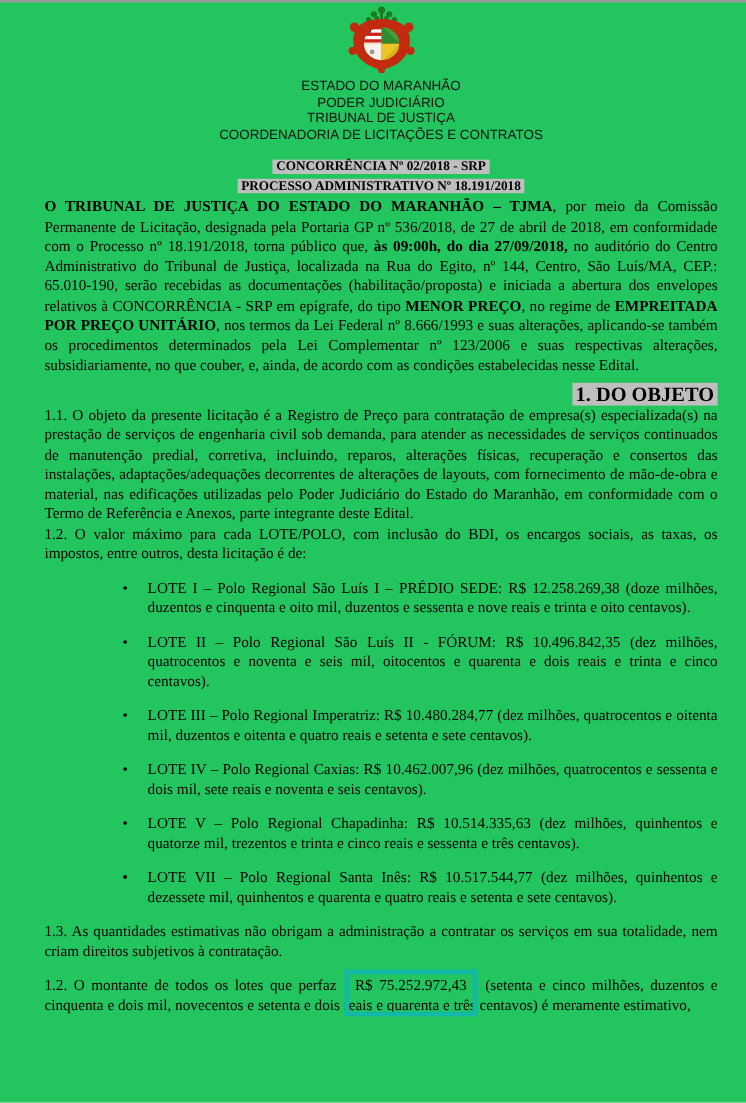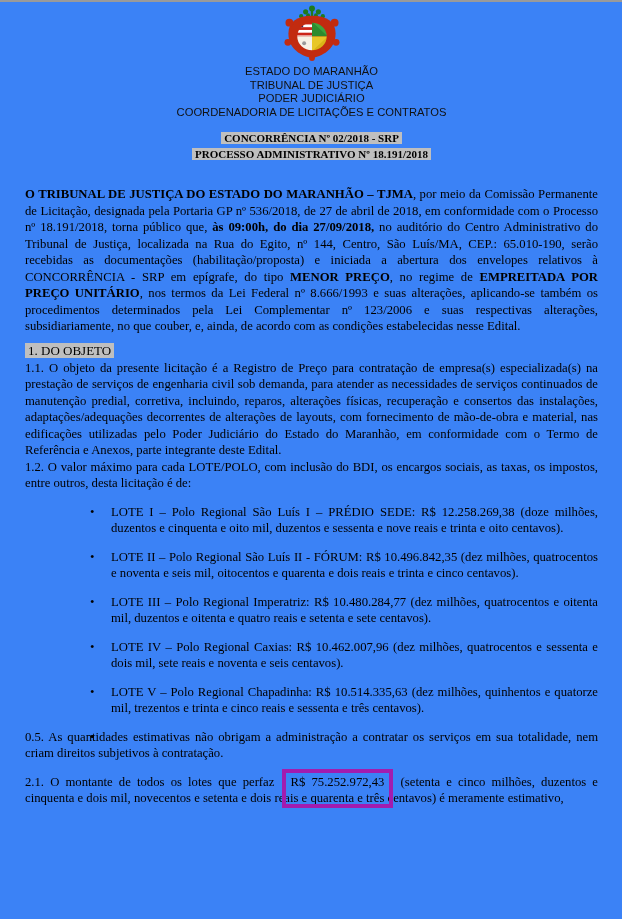--- a/index.html
+++ b/index.html
@@ -1,59 +1,60 @@
 <!DOCTYPE html>
 <html><head>
 <meta charset="utf-8">
 <style>
   html,body{margin:0;padding:0;background:#ffffff;}
   .page{
     position:relative;
     width:622px;height:919px;
-    background:#3b82f6;
+    background:#22c55e;
     border-top:2px solid #9a9a9a;
     box-sizing:border-box;
     overflow:hidden;
     font-family:"Liberation Serif", serif;
     color:#000;
+    padding-left:12px;
   }
   .content{padding:0 24px 0 25px;}
   .center{text-align:center;}
   .crest-wrap{margin-top:2px;}
   .crest-wrap svg{display:inline-block;}
   .org-block{font-family:"Liberation Sans", sans-serif;font-size:11.2px;line-height:13.5px;color:#111;}
   .title-block{margin-top:11px;font-weight:bold;font-size:11px;line-height:16px;}
   .hl{background:#bfbfbf;padding:0 3px;}
   .body-p{
     text-align:justify;
     font-size:12.7px;line-height:16.5px;
     margin:0 0 14px 0;
   }
-  .intro-p{margin-top:24px;margin-bottom:0;}
+  .intro-p{margin-top:1px;margin-bottom:0;}
   b,.b{font-weight:bold;}
   .sec-heading{
     margin-top:7px;
-    font-weight:normal;font-size:13px;line-height:17px;
+    font-weight:bold;font-size:17px;line-height:17px;text-align:right;
   }
   .p11{margin-top:1px;margin-bottom:0;}
   .p12{margin-bottom:0;}
   .lote-list{margin-top:12px;}
   .lote{
     position:relative;
     margin:0 0 12px 62px;
     padding-left:24px;
     text-align:justify;
     font-size:12.7px;line-height:16.5px;
   }
   .bullet{position:absolute;left:3px;top:0;}
   .p13{margin-top:2px;margin-bottom:0;}
   .p14{margin-top:12px;margin-bottom:0;}
   .value-box{
     position:relative;
-    border:4px solid #a21caf;
+    border:4px solid #14b8a6;
     padding:2px 5px 15px 5px;
     margin:0 1px;
     white-space:nowrap;
   }
 </style>
 </head>
 <body>
 
 <div class="page">
   <div class="content">
@@ -93,22 +94,22 @@
           <circle cx="22" cy="40" r="2" fill="#9a9a9a"></circle>
           <rect x="30" y="33" width="16" height="15" fill="#e8c727"></rect>
           <path d="M30 48 L46 33 L46 48 Z" fill="#d9b417"></path>
         </g>
         <ellipse cx="30" cy="33" rx="16" ry="15" fill="none" stroke="#c22b10" stroke-width="2"></ellipse>
       </svg>
     </div>
 
     <div class="center org-block">
       <div>ESTADO DO MARANHÃO</div>
+      <div>PODER JUDICIÁRIO</div>
       <div>TRIBUNAL DE JUSTIÇA</div>
-      <div>PODER JUDICIÁRIO</div>
       <div>COORDENADORIA DE LICITAÇÕES E CONTRATOS</div>
     </div>
 
     <div class="center title-block">
       <div><span class="hl">CONCORRÊNCIA Nº 02/2018 - SRP</span></div>
       <div><span class="hl">PROCESSO ADMINISTRATIVO Nº 18.191/2018</span></div>
     </div>
 
     <p class="body-p intro-p"><b>O TRIBUNAL DE JUSTIÇA DO ESTADO DO MARANHÃO – TJMA</b><span>, por meio da Comissão Permanente de Licitação, designada pela Portaria GP nº 536/2018, de 27 de abril de 2018, em conformidade com o Processo nº 18.191/2018, torna público que, </span><b>às 09:00h, do dia 27/09/2018,</b><span> no auditório do Centro Administrativo do Tribunal de Justiça, localizada na Rua do Egito, nº 144, Centro, São Luís/MA, CEP.: 65.010-190, serão recebidas as documentações (habilitação/proposta) e iniciada a abertura dos envelopes relativos à CONCORRÊNCIA - SRP em epígrafe, do tipo </span><b>MENOR PREÇO</b><span>, no regime de </span><b>EMPREITADA POR PREÇO UNITÁRIO</b><span>, nos termos da Lei Federal nº 8.666/1993 e suas alterações, aplicando-se também os procedimentos determinados pela Lei Complementar nº 123/2006 e suas respectivas alterações, subsidiariamente, no que couber, e, ainda, de acordo com as condições estabelecidas nesse Edital.</span></p>
 
@@ -118,21 +119,21 @@
 
     <p class="body-p p12">1.2. O valor máximo para cada LOTE/POLO, com inclusão do BDI, os encargos sociais, as taxas, os impostos, entre outros, desta licitação é de:</p>
 
     <div class="lote-list">
       <div class="lote"><span class="bullet">•</span><span>LOTE I – Polo Regional São Luís I – PRÉDIO SEDE: R$ 12.258.269,38 (doze milhões, duzentos e cinquenta e oito mil, duzentos e sessenta e nove reais e trinta e oito centavos).</span></div>
       <div class="lote"><span class="bullet">•</span><span>LOTE II – Polo Regional São Luís II - FÓRUM: R$ 10.496.842,35 (dez milhões, quatrocentos e noventa e seis mil, oitocentos e quarenta e dois reais e trinta e cinco centavos).</span></div>
       <div class="lote"><span class="bullet">•</span><span>LOTE III – Polo Regional Imperatriz: R$ 10.480.284,77 (dez milhões, quatrocentos e oitenta mil, duzentos e oitenta e quatro reais e setenta e sete centavos).</span></div>
       <div class="lote"><span class="bullet">•</span><span>LOTE IV – Polo Regional Caxias: R$ 10.462.007,96 (dez milhões, quatrocentos e sessenta e dois mil, sete reais e noventa e seis centavos).</span></div>
       <div class="lote"><span class="bullet">•</span><span>LOTE V – Polo Regional Chapadinha: R$ 10.514.335,63 (dez milhões, quinhentos e quatorze mil, trezentos e trinta e cinco reais e sessenta e três centavos).</span></div>
       <div class="lote"><span class="bullet">•</span></div>
-      <div class="lote"><span class="bullet">•</span></div>
+      <div class="lote"><span class="bullet">•</span><span>LOTE VII – Polo Regional Santa Inês: R$ 10.517.544,77 (dez milhões, quinhentos e dezessete mil, quinhentos e quarenta e quatro reais e setenta e sete centavos).</span></div>
     </div>
 
-    <p class="body-p p13">0.5. As quantidades estimativas não obrigam a administração a contratar os serviços em sua totalidade, nem criam direitos subjetivos à contratação.</p>
+    <p class="body-p p13">1.3. As quantidades estimativas não obrigam a administração a contratar os serviços em sua totalidade, nem criam direitos subjetivos à contratação.</p>
 
-    <p class="body-p p14"><span>2.1. O montante de todos os lotes que perfaz </span><span class="value-box"><span>R$ 75.252.972,43</span></span><span> (setenta e cinco milhões, duzentos e cinquenta e dois mil, novecentos e setenta e dois reais e quarenta e três centavos) é meramente estimativo,</span></p>
+    <p class="body-p p14"><span>1.2. O montante de todos os lotes que perfaz </span><span class="value-box"><span>R$ 75.252.972,43</span></span><span> (setenta e cinco milhões, duzentos e cinquenta e dois mil, novecentos e setenta e dois reais e quarenta e três centavos) é meramente estimativo,</span></p>
 
   </div>
 </div>
 
 </body></html>

